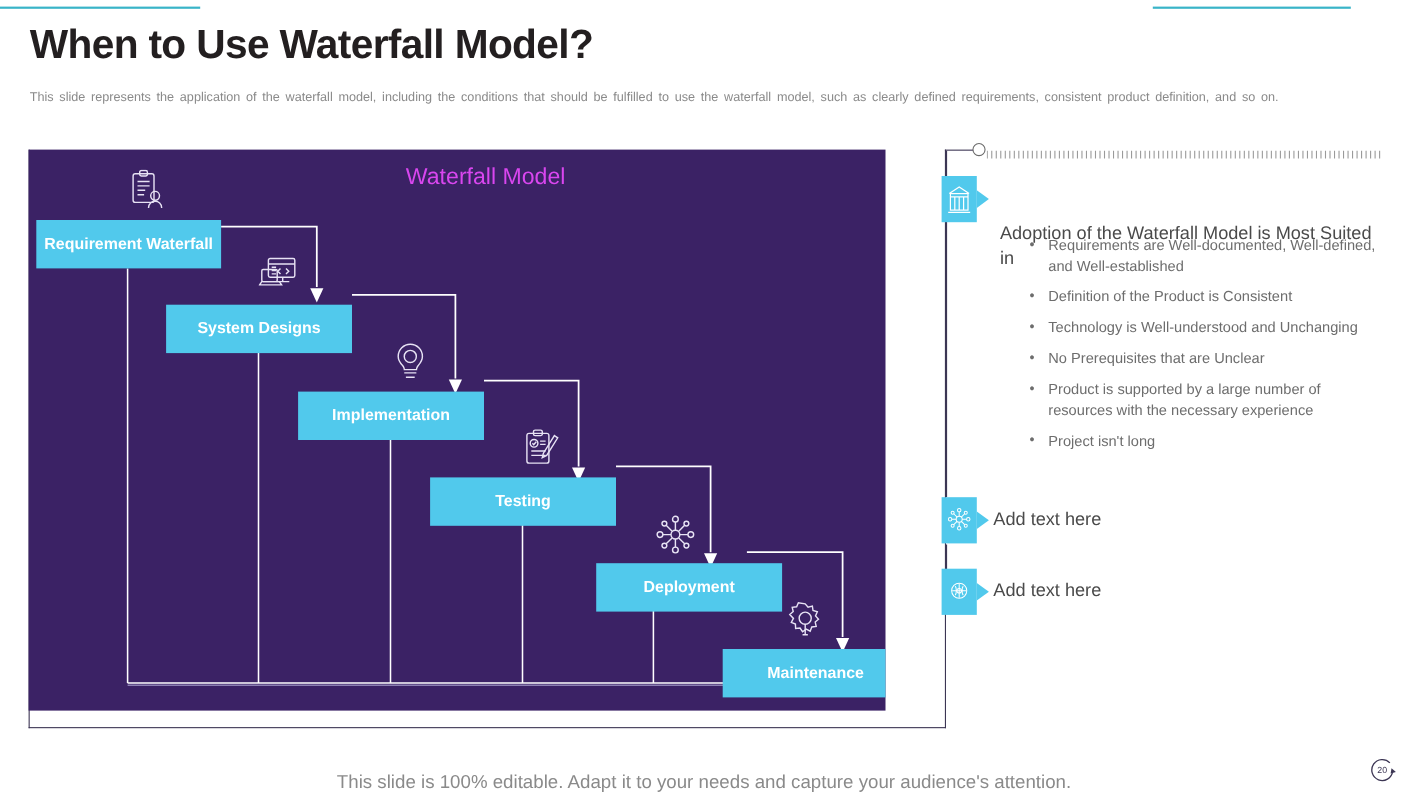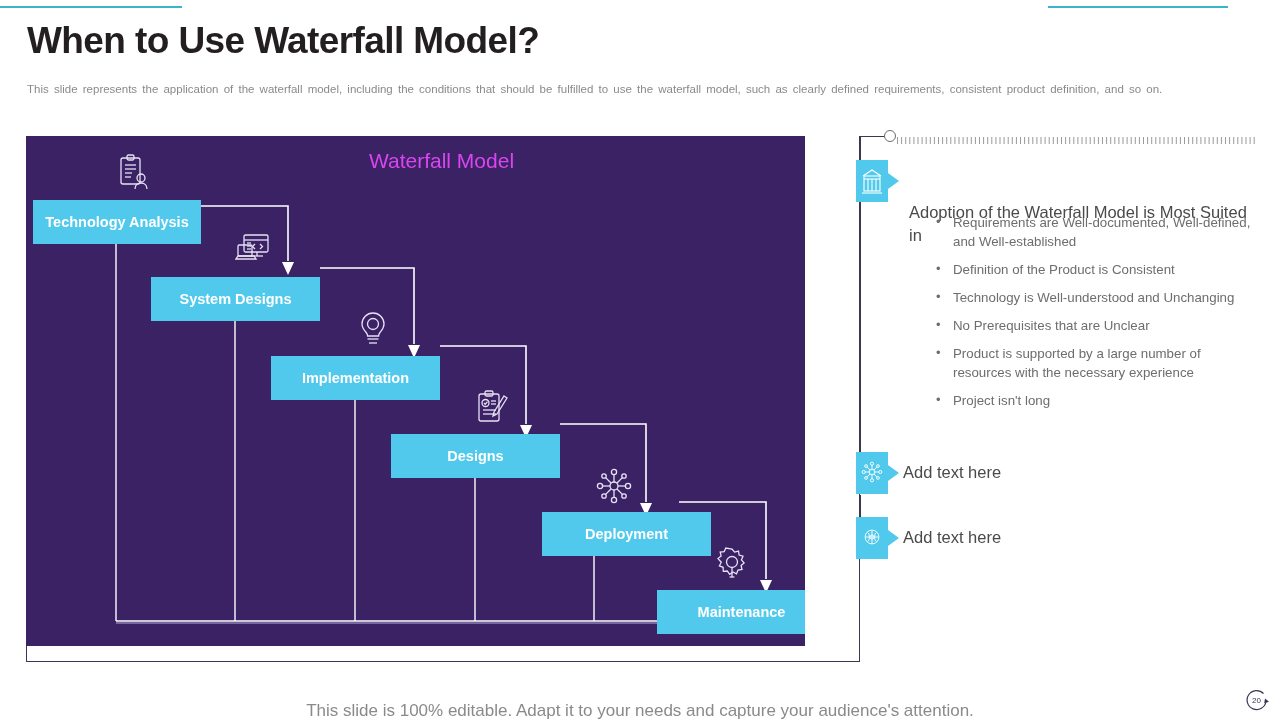--- a/index.html
+++ b/index.html
@@ -240,30 +240,30 @@
     <div class="icon-glyph" style="left:688px; top:410px;">
       <svg width="36" height="36" viewBox="0 0 36 36" fill="none" stroke="#e7e2f4" stroke-width="1.3">
         <path d="M18 3l2.6 3.1 3.9-1.1.6 4 3.9 1.2-1.6 3.7 2.7 3-3 2.6.9 4-4 .5-1.5 3.8-3.6-1.8-3.3 2.3-2.3-3.3-4 .3-.2-4-3.7-1.5 1.9-3.6L4 12.6l3.1-2.6-.9-3.9 4-.5L11.8 2z"></path>
         <circle cx="18" cy="16" r="5.5"></circle>
         <path d="M18 21.5V31"></path>
           <path d="M15.6 31h4.8"></path>
       </svg>
     </div>
 
     <div class="stage" style="left:7px;   top:64px;  width:168px; height:44px;">
-      <span>Technology Analysis</span>
+      <span>Requirement Waterfall</span>
     </div>
     <div class="stage" style="left:125px; top:141px; width:169px; height:44px;">
       <span>System Designs</span>
     </div>
     <div class="stage" style="left:245px; top:220px; width:169px; height:44px;">
       <span>Implementation</span>
     </div>
     <div class="stage" style="left:365px; top:298px; width:169px; height:44px;">
-      <span>Designs</span>
+      <span>Testing</span>
     </div>
     <div class="stage" style="left:484px; top:376px; width:169px; height:44px;margin-left:32px;">
       <span>Deployment</span>
     </div>
     <div class="stage" style="left:631px; top:454px; width:169px; height:44px;">
       <span>Maintenance</span>
     </div>
   </div>
 
   <div class="dot-circle"></div>

